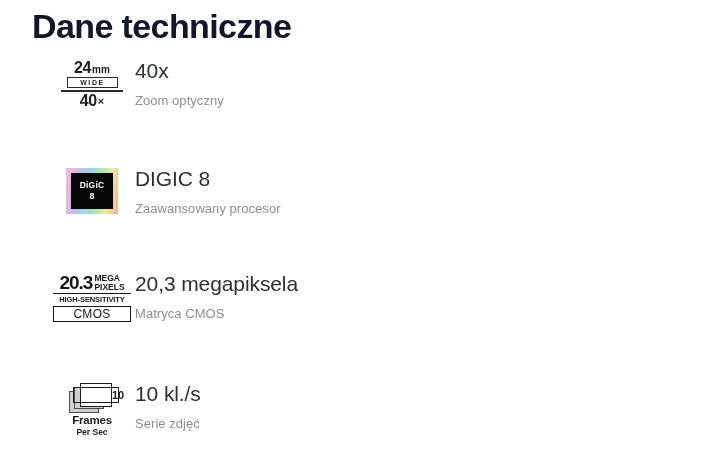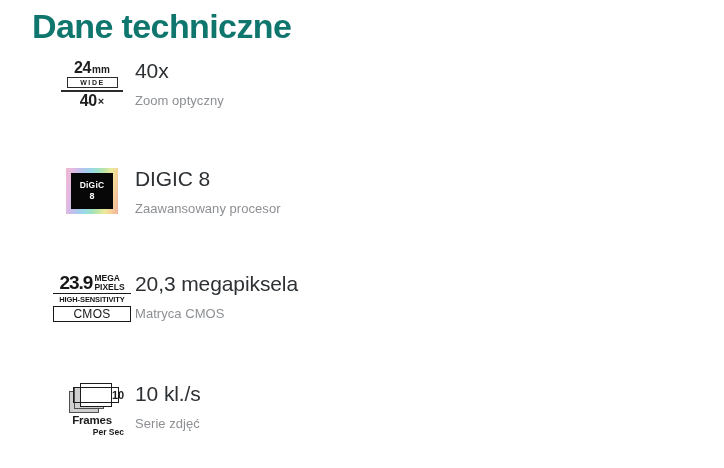--- a/index.html
+++ b/index.html
@@ -16,21 +16,21 @@
     position: relative;
   }
 
   .page-title {
     position: absolute;
     left: 32px;
     top: 4px;
     font-size: 34px;
     font-weight: bold;
     letter-spacing: -0.6px;
-    color: #0f766e;
+    color: #0f172a;
     line-height: 44px;
   }
 
   .spec-grid {
     position: absolute;
     left: 0;
     top: 56px;
     width: 724px;
     display: grid;
     grid-template-columns: 380px 344px;
@@ -214,21 +214,20 @@
     font-size: 11.5px;
     font-weight: bold;
     line-height: 13px;
     margin-top: 1px;
     letter-spacing: -0.2px;
   }
   .icon-fps .cap2 {
     font-size: 8.5px;
     font-weight: bold;
     line-height: 10px;
-    text-align: right;
   }
 </style>
 </head>
 <body>
 
 <div class="page-title">Dane techniczne</div>
 
 <div class="spec-grid">
 
   <div class="spec-item col-left left">
@@ -274,21 +273,21 @@
 
   <div class="spec-item col-right right">
     
     
   </div>
 
   <div class="spec-item col-left left">
     <div class="spec-icon-wrap">
       <div class="icon-mp">
         <div class="top">
-          <span class="num">23.9</span>
+          <span class="num">20.3</span>
           <span class="megapix">
             <span style="display:block">MEGA</span>
             <span style="display:block">PIXELS</span>
           </span>
         </div>
         <div class="hs">HIGH-SENSITIVITY</div>
         <div class="cmos">CMOS</div>
       </div>
     </div>
     <div class="spec-text">

